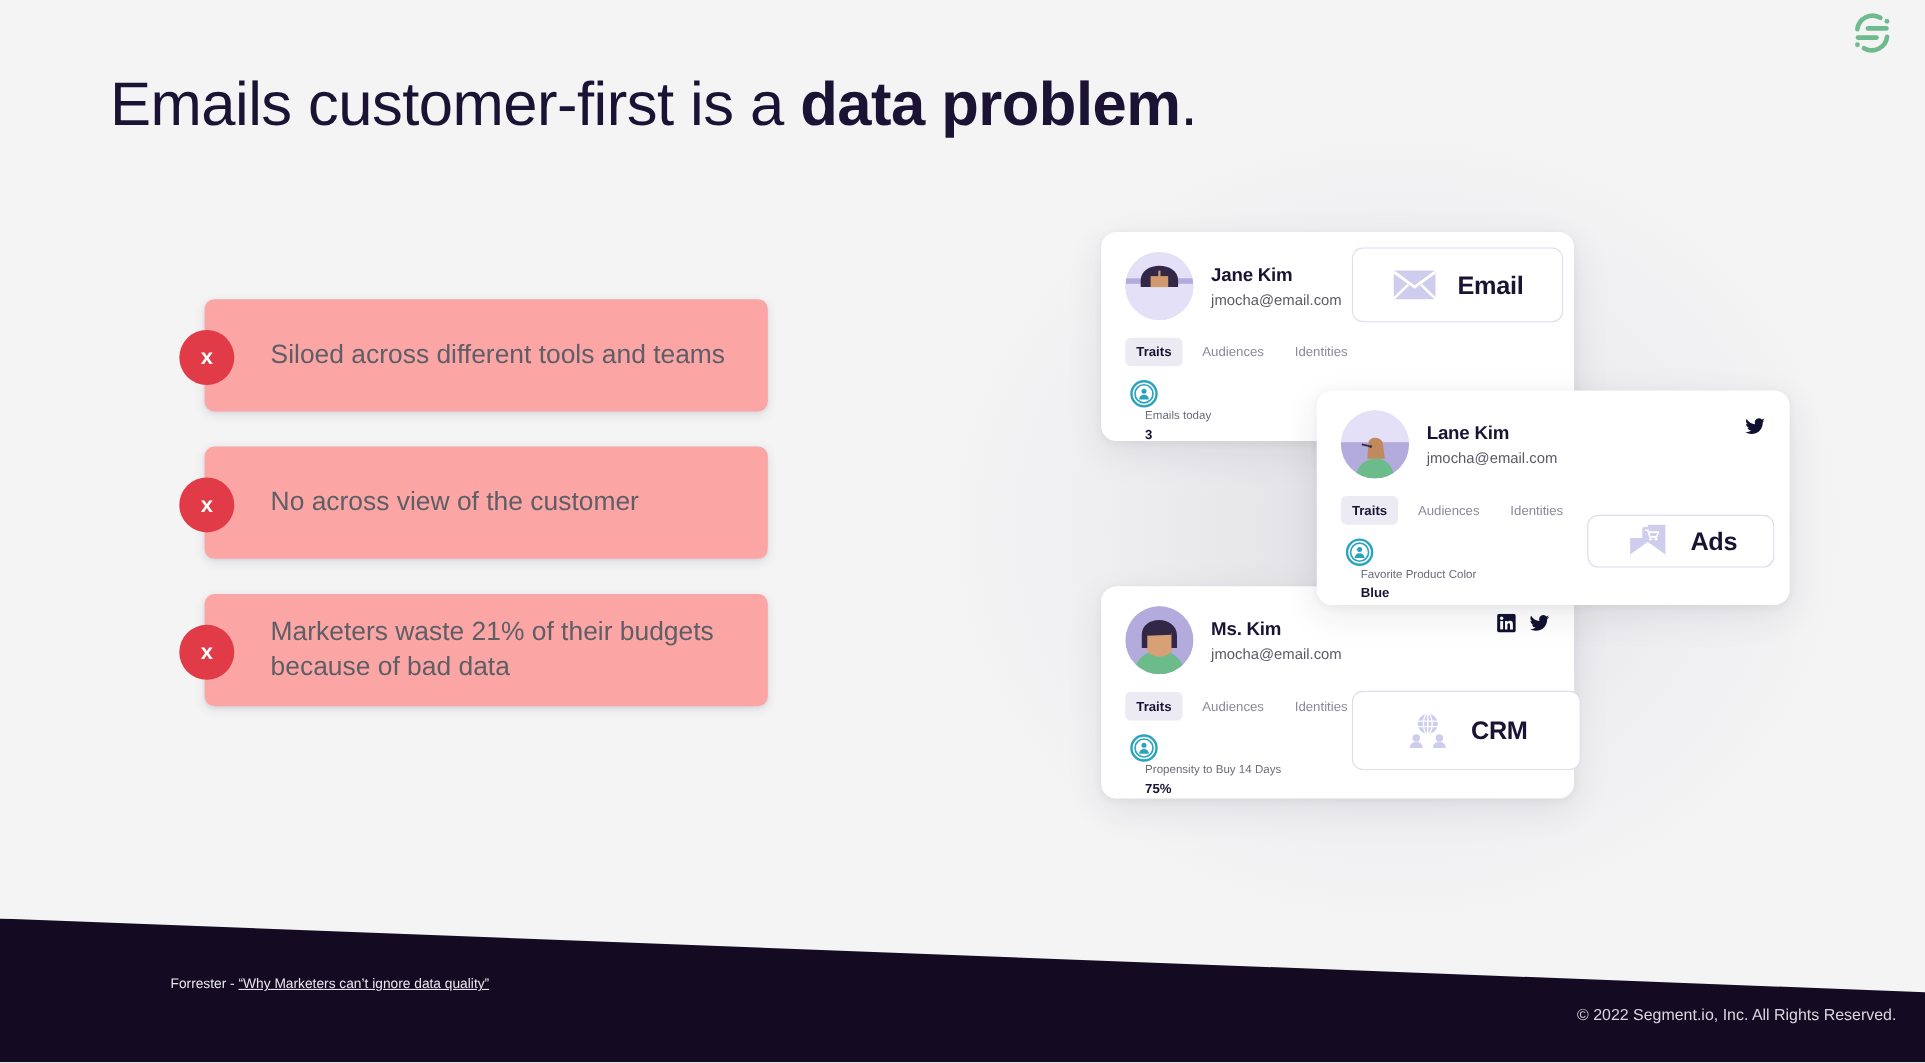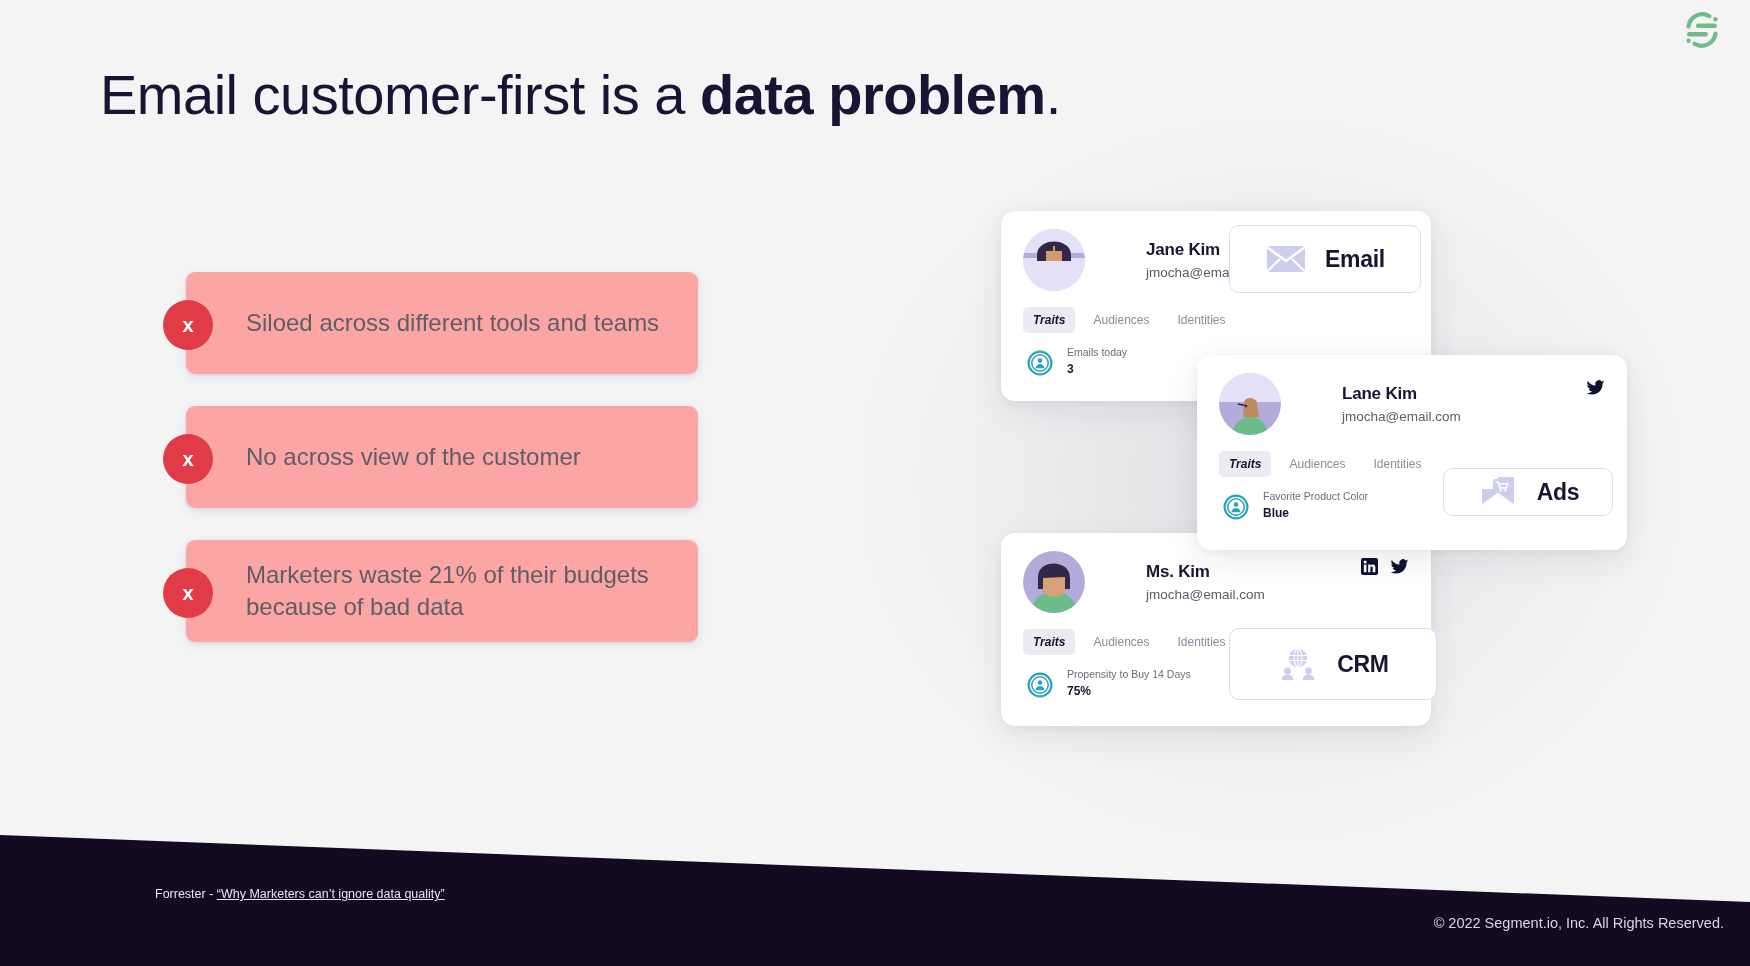--- a/index.html
+++ b/index.html
@@ -95,21 +95,20 @@
   }
   #card-jane  { left: 1001px; top: 211px; width: 430px; height: 190px; z-index: 2; }
   #card-lane  { left: 1197px; top: 355px; width: 430px; height: 195px; z-index: 4; }
   #card-mskim { left: 1001px; top: 533px; width: 430px; height: 193px; z-index: 2; }
 
   .pcard-top {
     display: flex;
     align-items: center;
     padding: 18px 22px 0 22px;
     position: relative;
-    gap: 45px;
   }
   .avatar {
     width: 62px; height: 62px;
     border-radius: 50%;
     overflow: hidden;
     flex: 0 0 62px;
     background: #ded9f5;
   }
   .avatar svg { display: block; width: 62px; height: 62px; }
   .pname-wrap { margin-left: 16px; }
@@ -143,27 +142,27 @@
     font-size: 12px;
     color: #8a8a99;
     padding: 6px 10px;
     border-radius: 5px;
     white-space: nowrap;
   }
   .tab.active {
     background: #eceaf2;
     color: #1b1333;
     font-weight: 700;
-    font-style: italic;
   }
 
   .trait-row {
     display: flex;
-    align-items: flex-end;
+    align-items: flex-start;
     padding: 12px 22px 0 26px;
+    flex-direction: column;
   }
   .trait-icon { flex: 0 0 26px; width: 26px; height: 26px; }
   .trait-icon svg { display: block; }
   .trait-txt { margin-left: 14px; }
   .trait-label { font-size: 10.5px; color: #6c6c7a; line-height: 1.4; }
   .trait-value { font-size: 12px; color: #1b1333; font-weight: 700; margin-top: 2px; }
 
   
   .chbtn {
     position: absolute;
@@ -227,21 +226,21 @@
       <path d="M10.5 20.5 A14 14 0 0 1 31.5 10.2"></path>
       <path d="M37.5 27.5 A14 14 0 0 1 16.5 37.8"></path>
     </g>
     <rect x="18" y="17.6" width="21" height="4.4" rx="2.2" fill="#6fbb8e"></rect>
     <rect x="9" y="26" width="21" height="4.4" rx="2.2" fill="#6fbb8e"></rect>
     <circle cx="37.4" cy="13.3" r="2.2" fill="#6fbb8e"></circle>
     <circle cx="10.6" cy="34.7" r="2.2" fill="#6fbb8e"></circle>
   </svg>
 </div>
 
-<h1 class="headline"><span>Email customer-first is a </span><b>data problem</b><span>.</span></h1>
+<h1 class="headline"><span>Emails customer-first is a </span><b>data problem</b><span>.</span></h1>
 
 <div class="bullets">
 
   <div class="bullet-row">
     <div class="bullet-card">
       <div class="bullet-text">Siloed across different tools and teams</div>
     </div>
     <div class="bullet-x">x</div>
   </div>
 

